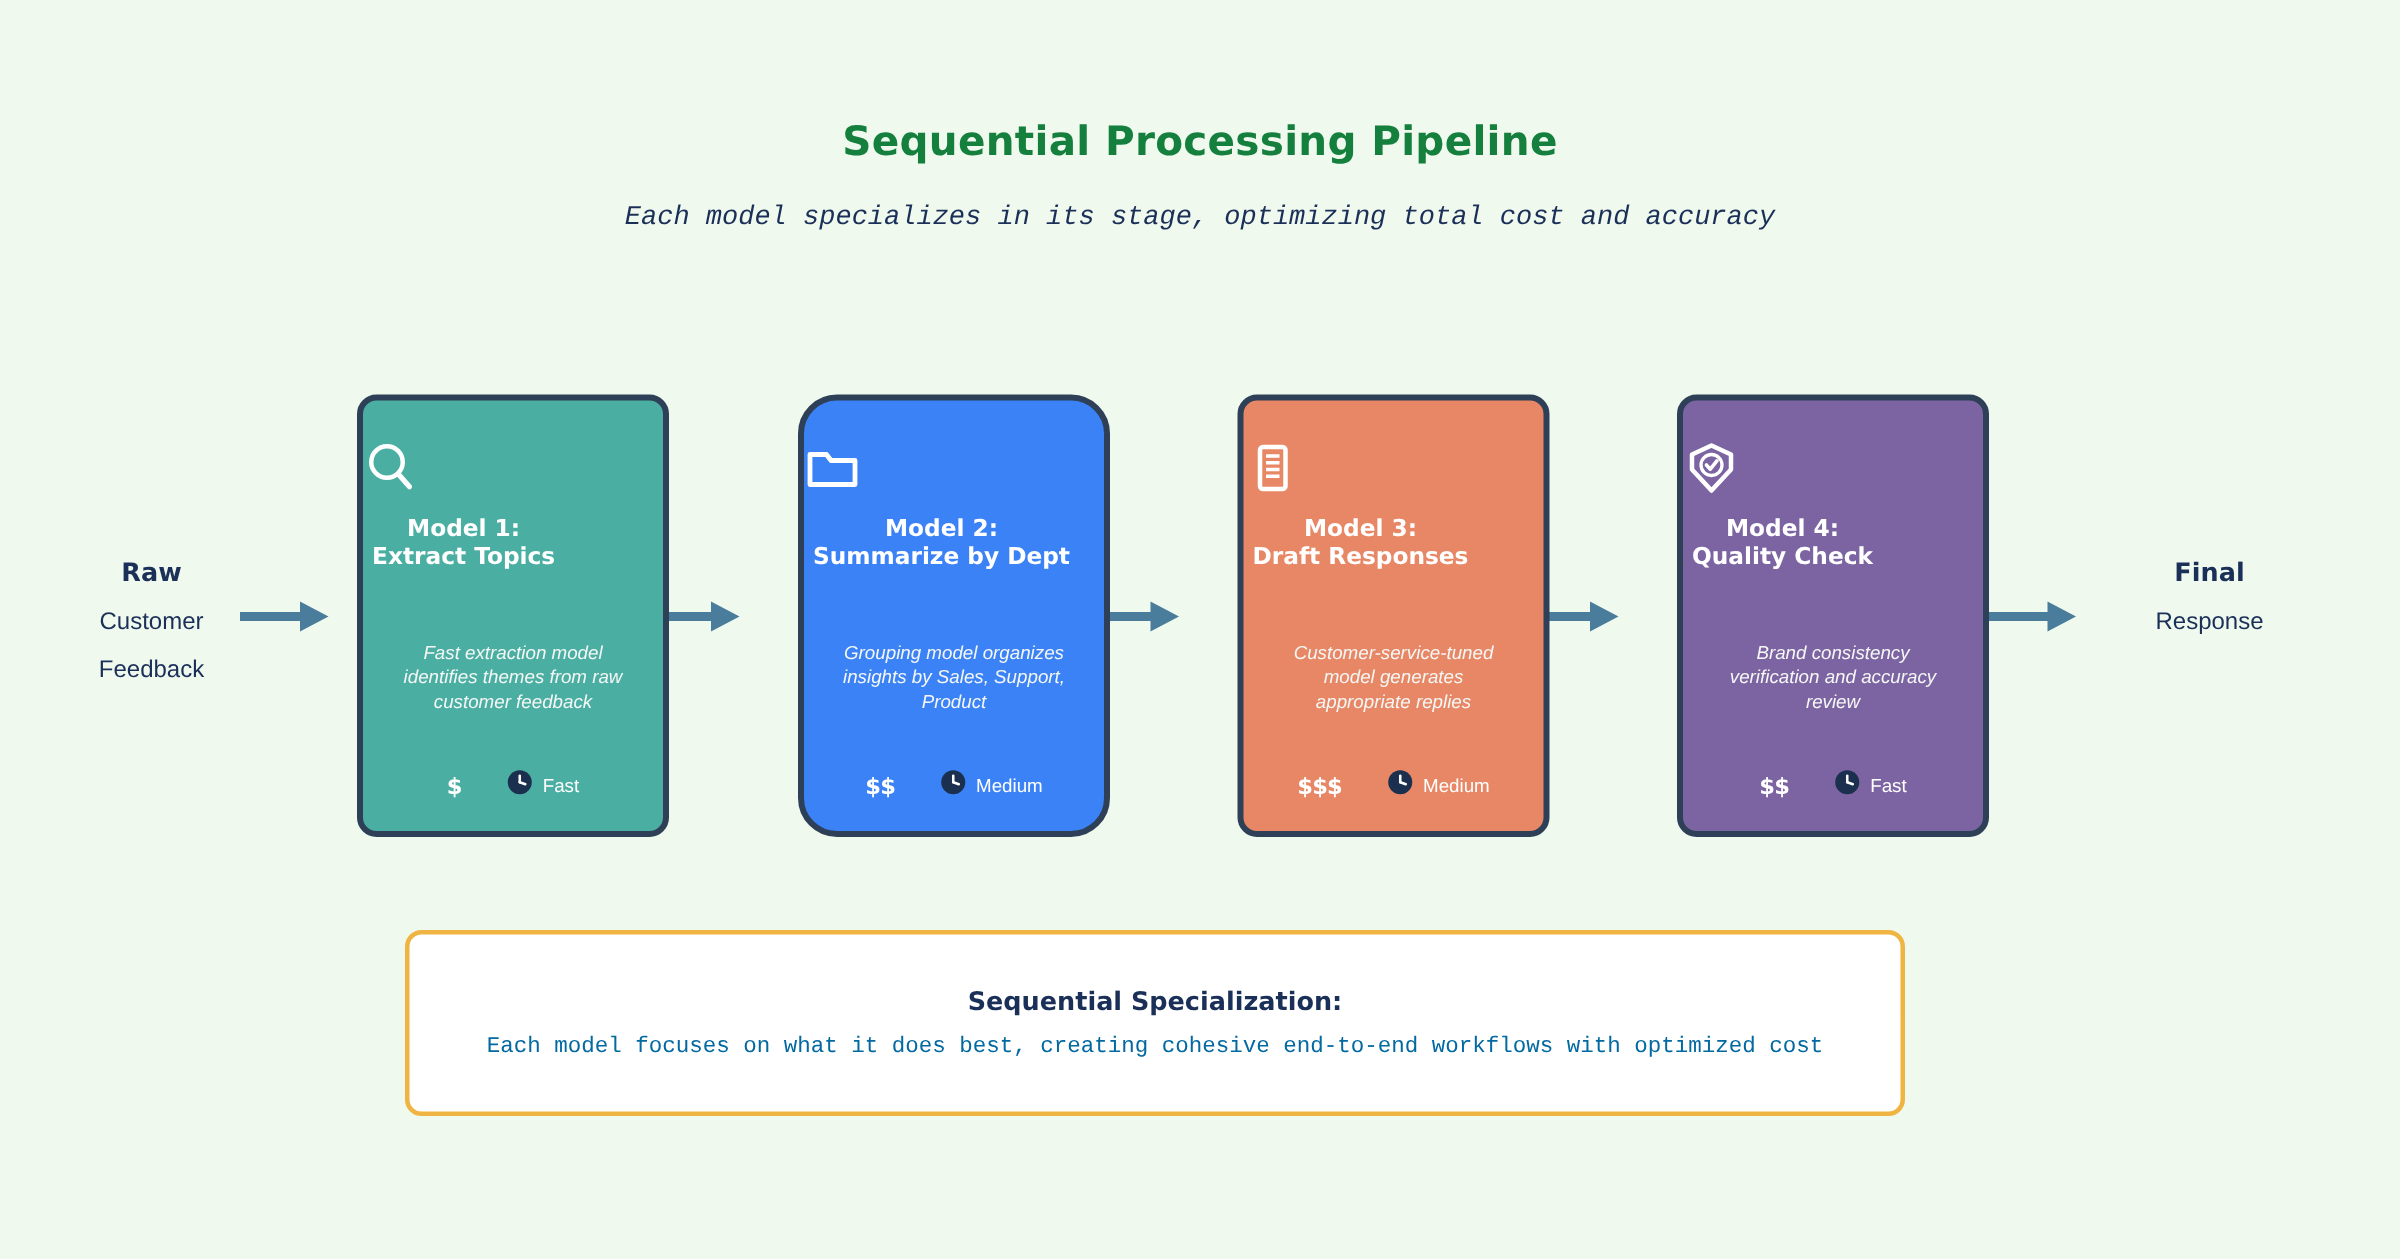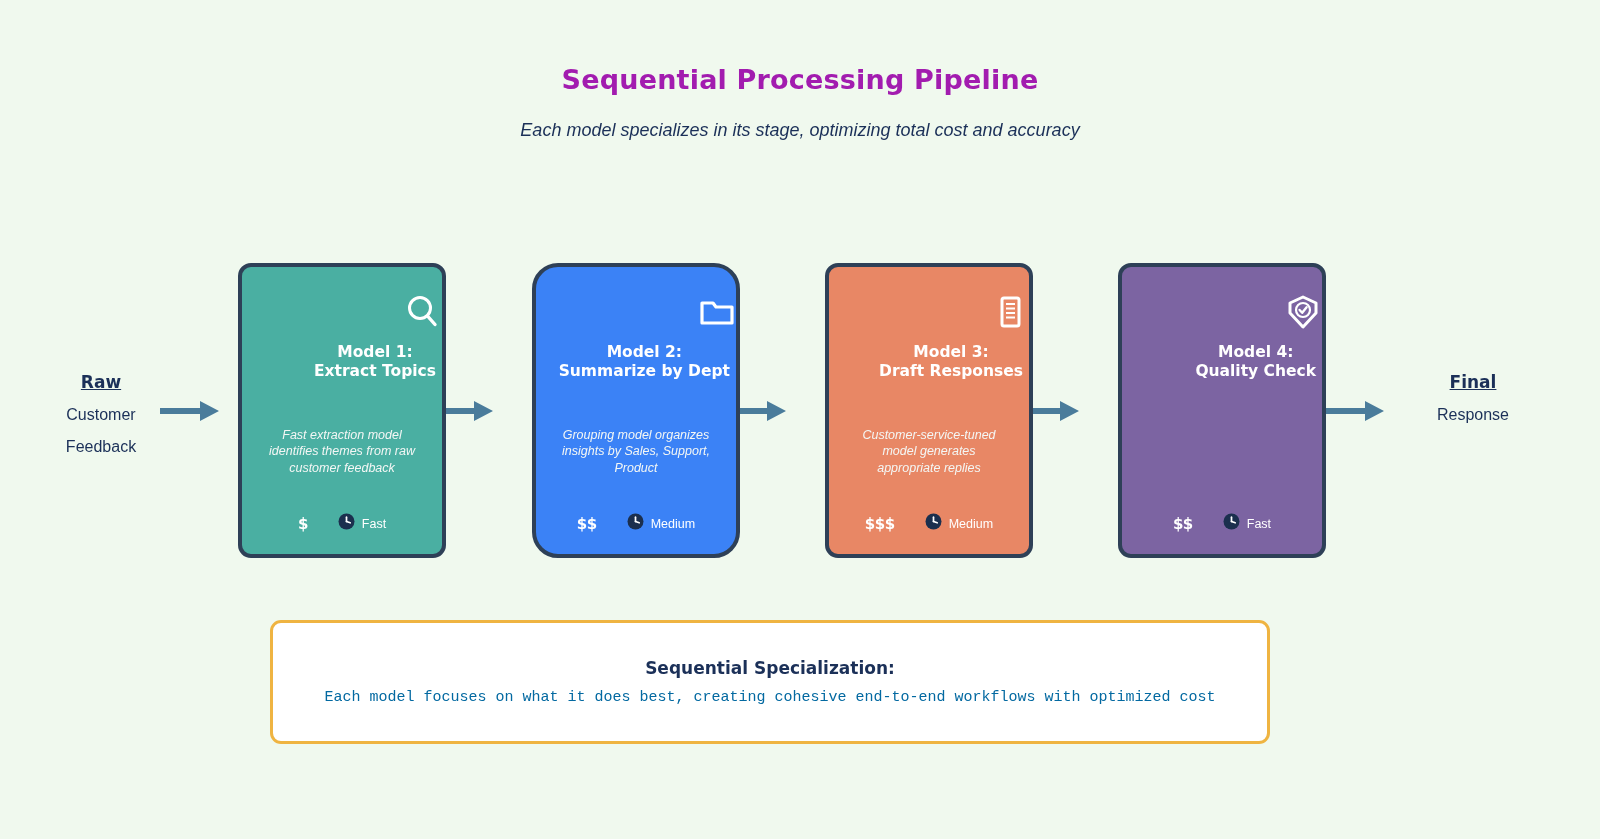--- a/index.html
+++ b/index.html
@@ -19,30 +19,30 @@
   .header {
     position: absolute;
     top: 64px;
     left: 0;
     width: 1600px;
     text-align: center;
   }
   .title {
     font-size: 27px;
     font-weight: bold;
-    color: #a21caf;
+    color: #15803d;
     letter-spacing: 0.2px;
-    margin: 0;
+    margin: 15px;
   }
   .subtitle {
     font-size: 18px;
     font-style: italic;
     color: #1b3058;
     margin: 25px 0 0 0;
-    font-family: Liberation Sans, sans-serif;
+    font-family: Liberation Mono, monospace;
   }
 
   
   .pipeline {
     position: absolute;
     top: 263px;
     left: 0;
     width: 1600px;
     height: 300px;
   }
@@ -50,21 +50,21 @@
   .stage-card {
     position: absolute;
     top: 0;
     width: 208px;
     height: 295px;
     box-sizing: border-box;
     border: 4px solid #2e4057;
     border-radius: 13px;
     display: flex;
     flex-direction: column;
-    align-items: flex-end;
+    align-items: flex-start;
     overflow: hidden;
   }
   .stage-card.c0 { left: 238px; }
   .stage-card.c1 { left: 532px; }
   .stage-card.c2 { left: 825px; }
   .stage-card.c3 { left: 1118px; }
 
   .card-icon {
     margin-top: 26px;
     height: 38px;
@@ -139,21 +139,20 @@
     text-align: center;
     color: #1b3058;
     width: 170px;
   }
   .end-label.left  { left: 16px;   top: 372px; }
   .end-label.right { left: 1388px; top: 372px; }
   .end-strong {
     font-size: 17px;
     font-weight: bold;
     display: block;
-    text-decoration: underline;
   }
   .end-line {
     font-size: 16px;
     display: block;
     margin-top: 14px;
     font-family: "Liberation Sans", sans-serif;
   }
 
   
   .callout {
@@ -318,20 +317,21 @@
       <svg width="38" height="38" viewBox="0 0 38 38">
         <path d="M19 4 L32 10 V20 L19 34 L6 20 V10 Z" fill="none" stroke="#ffffff" stroke-width="3" stroke-linejoin="round"></path>
         <circle cx="19" cy="17" r="7" fill="none" stroke="#ffffff" stroke-width="2.2"></circle>
         <path d="M15.6 17 L18.2 19.8 L22.6 14.2" fill="none" stroke="#ffffff" stroke-width="2.4" stroke-linecap="round" stroke-linejoin="round"></path>
       </svg>
     </div>
     <div class="card-title">
       <div>Model 4:</div>
       <div>Quality Check</div>
     </div>
+    <div class="card-desc">Brand consistency verification and accuracy review</div>
     <div class="card-meta">
       <span class="cost">$$</span>
       <span class="speed">
         <span>
           <svg width="17" height="17" viewBox="0 0 17 17">
             <circle cx="8.5" cy="8.5" r="8" fill="#1b2f4e"></circle>
             <line x1="8.5" y1="8.5" x2="8.5" y2="4.2" stroke="#ffffff" stroke-width="1.7" stroke-linecap="round"></line>
             <line x1="8.5" y1="8.5" x2="12.2" y2="9.8" stroke="#ffffff" stroke-width="1.7" stroke-linecap="round"></line>
           </svg>
         </span>

